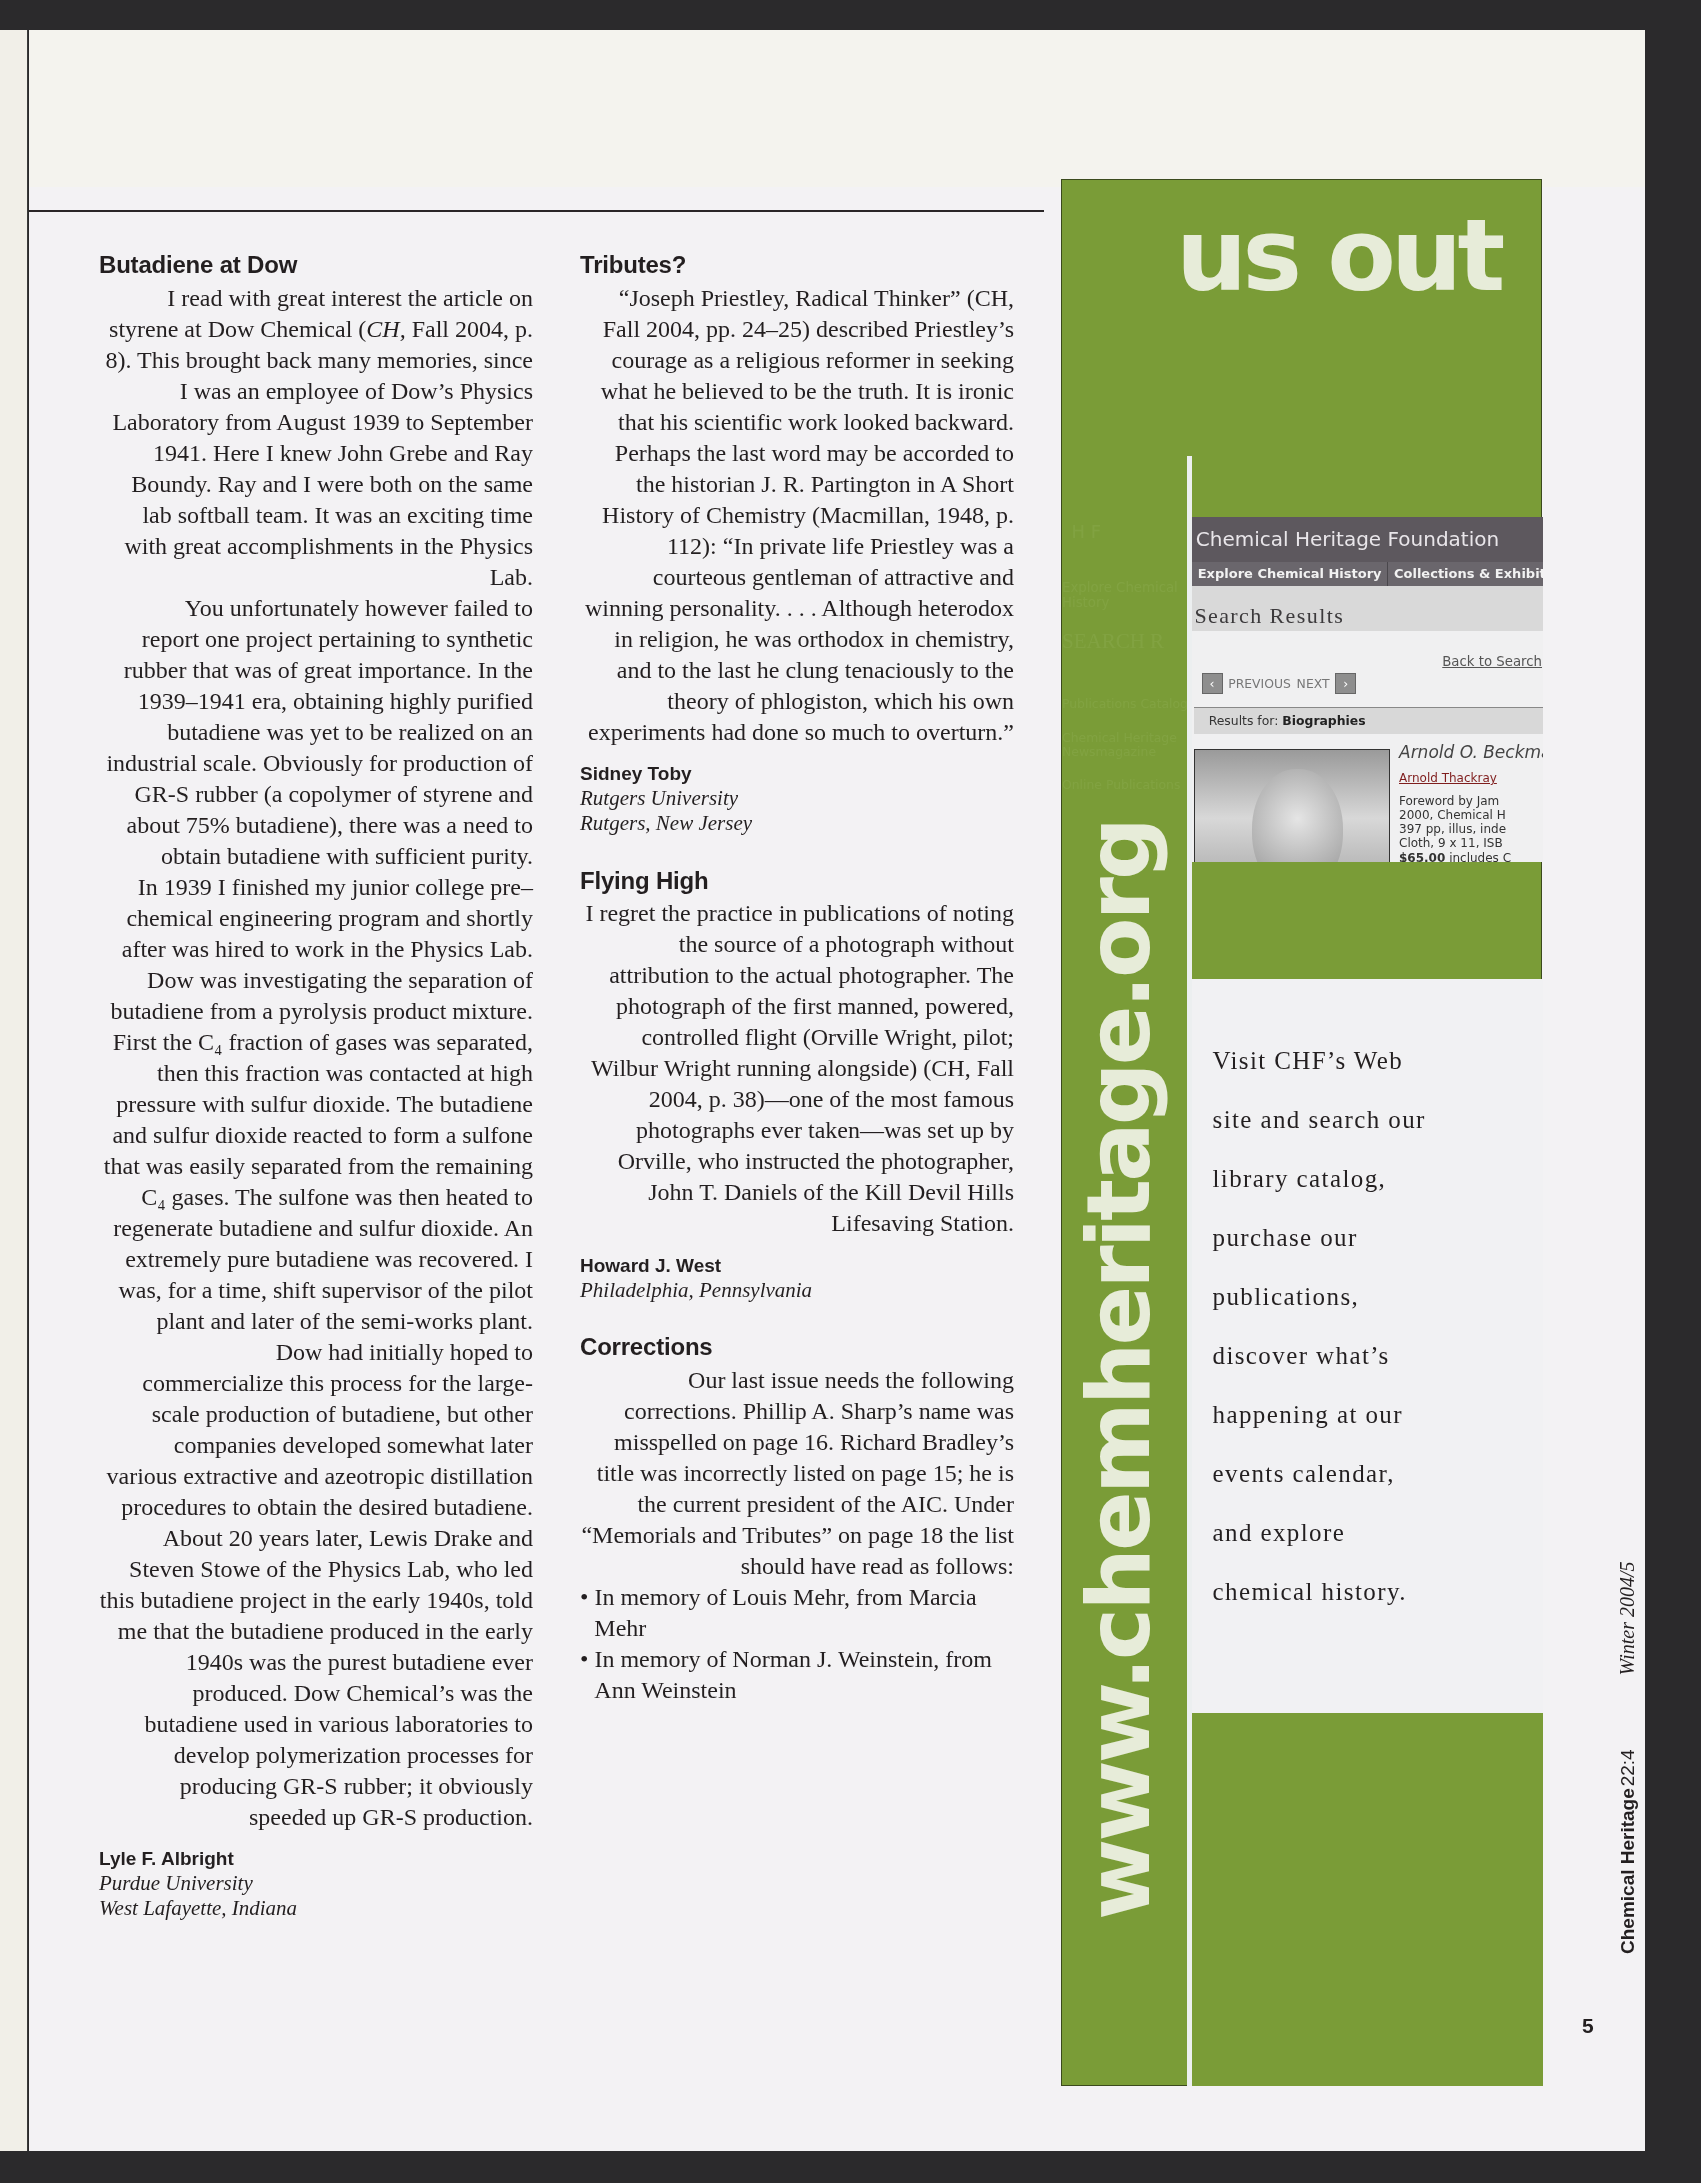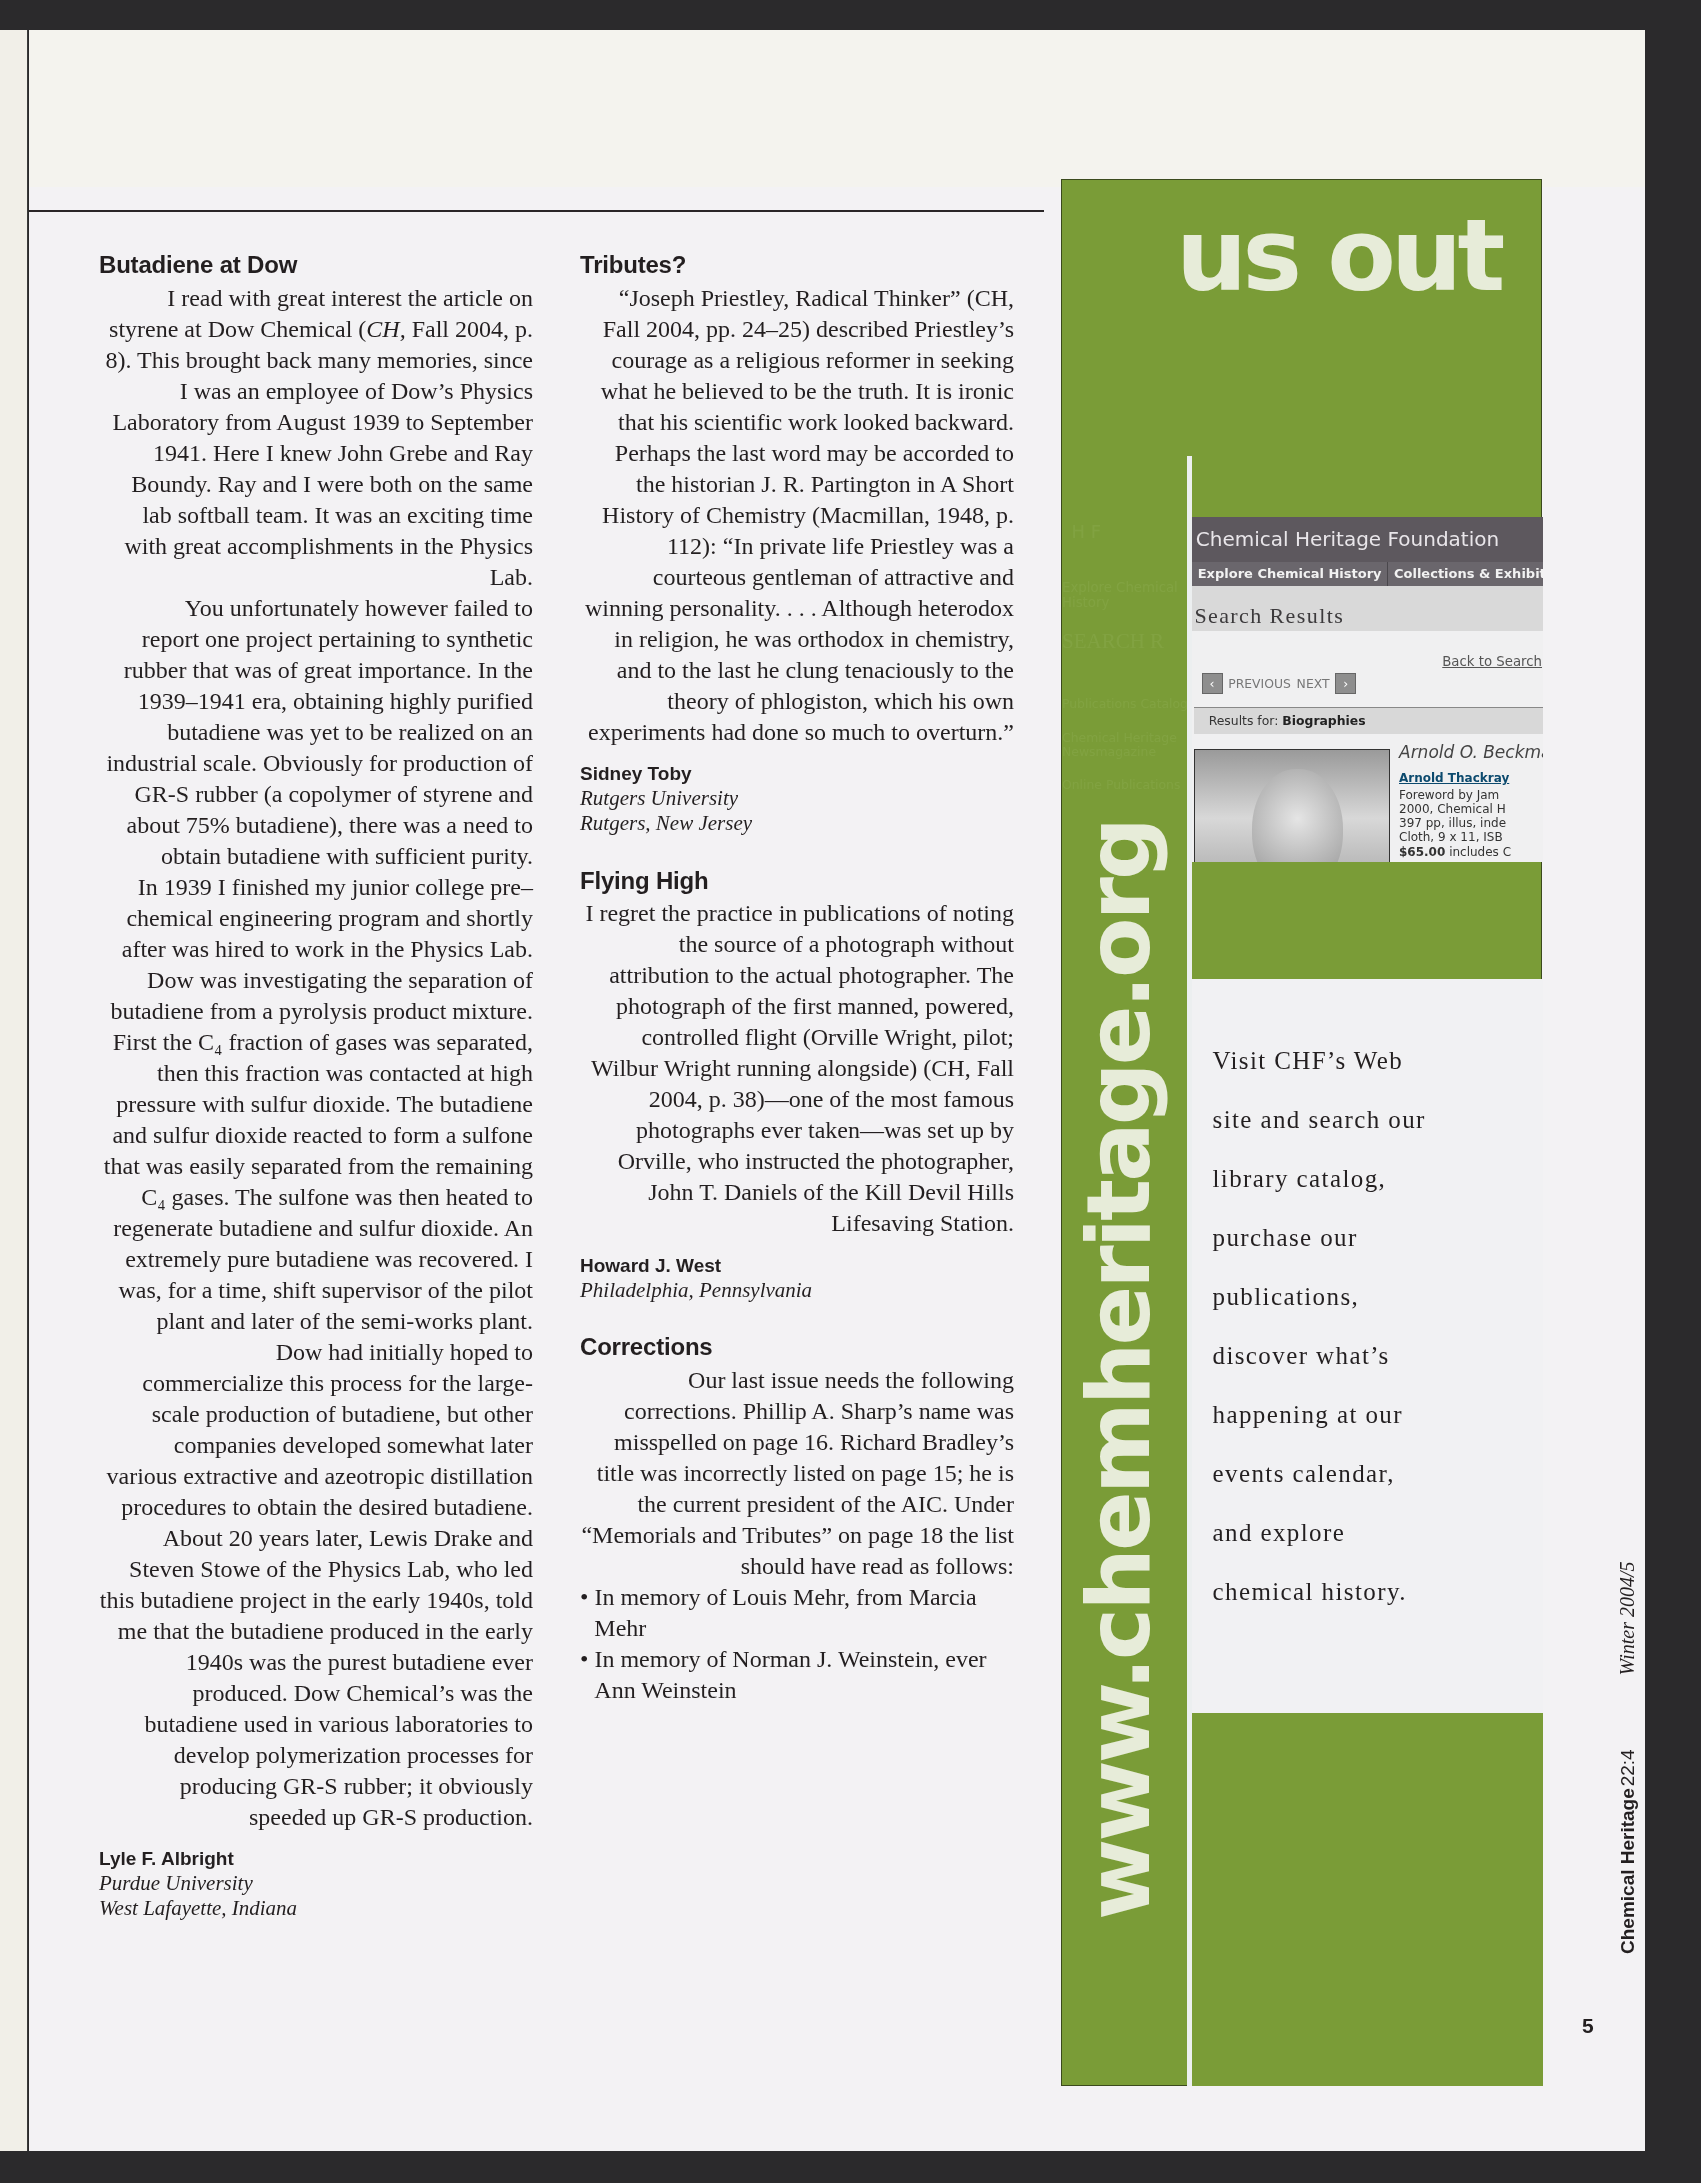--- a/index.html
+++ b/index.html
@@ -78,21 +78,21 @@
   .book-photo {
     position: absolute; left: 2.4px; top: 118px; width: 196px; height: 275px;
     background: linear-gradient(180deg, #9a9a9a 0%, #d8d8d8 25%, #b4b4b4 45%, #3f3a3d 60%, #2a2628 100%);
     border: 1px solid #333; box-sizing: border-box; overflow: hidden;
   }
   .book-photo .face { position: absolute; left: 57px; top: 19px; width: 91px; height: 124px; border-radius: 48%; background: radial-gradient(circle at 50% 40%, #e5e5e5, #8d8d8d); }
   .book-photo .tie { position: absolute; left: 95px; top: 143px; width: 24px; height: 95px; background: #ddd; clip-path: polygon(35% 0,65% 0,80% 100%,20% 100%); }
   .book-photo .cover-title { position: absolute; left: 9.5px; top: 191px; width: 100%; color: #e6e6e6; font-family: "Liberation Serif", serif; font-size: 16px; }
   .book-info { position: absolute; left: 207px; top: 114px; width: 153px; font-size: 12px; line-height: 14.3px; color: #333; white-space: nowrap; }
   .book-info .bt { font-style: italic; font-size: 17px; color: #444; margin-bottom: 12px; }
-  .book-info .au { color: #0c4a6e; text-decoration: underline; margin-bottom: 2px; font-weight: bold; }
+  .book-info .au { color: #7f1d1d; text-decoration: underline; margin-bottom: 8px; }
 
   .promo-copy {
     position: absolute; left: 130px; top: 775px; width: 351px; height: 758px; background: #f1f1f3; margin-top: 24px;
   }
   .promo-copy-text {
     position: absolute; left: 20.5px; top: 52px; font-family: "Liberation Serif", serif;
     font-size: 25px; line-height: 59px; letter-spacing: 1.4px; color: #231f20;
   }
   .promo-bottom { position: absolute; left: 130px; top: 1533px; width: 351px; height: 373px; background: #7a9c37; }
 
@@ -138,21 +138,21 @@
   <div class="section-gap"></div>
   <h2 class="head">Flying High</h2>
   <p class="body">I regret the practice in publications of noting the source of a photograph without attribution to the actual photographer. The photograph of the first manned, powered, controlled flight (Orville Wright, pilot; Wilbur Wright running alongside) (CH, Fall 2004, p. 38)—one of the most famous photographs ever taken—was set up by Orville, who instructed the photographer, John T. Daniels of the Kill Devil Hills Lifesaving Station.</p>
   <div class="sig-name">Howard J. West</div>
   <div class="sig-line">Philadelphia, Pennsylvania</div>
   <div class="section-gap"></div>
   <h2 class="head">Corrections</h2>
   <p class="body">Our last issue needs the following corrections. Phillip A. Sharp’s name was misspelled on page 16. Richard Bradley’s title was incorrectly listed on page 15; he is the current president of the AIC. Under “Memorials and Tributes” on page 18 the list should have read as follows:</p>
   <ul class="bullets">
     <li>• In memory of Louis Mehr, from Marcia Mehr</li>
-    <li>• In memory of Norman J. Weinstein, ever Ann Weinstein</li>
+    <li>• In memory of Norman J. Weinstein, from Ann Weinstein</li>
   </ul>
 </div>
 
 <div class="promo">
   <div class="promo-title">
     <span class="l2">us out</span>
   </div>
 
   <div class="site-ghost">
     <div style="font-size:18px;padding:14.3px 0 0 9.5px;">H F</div>

